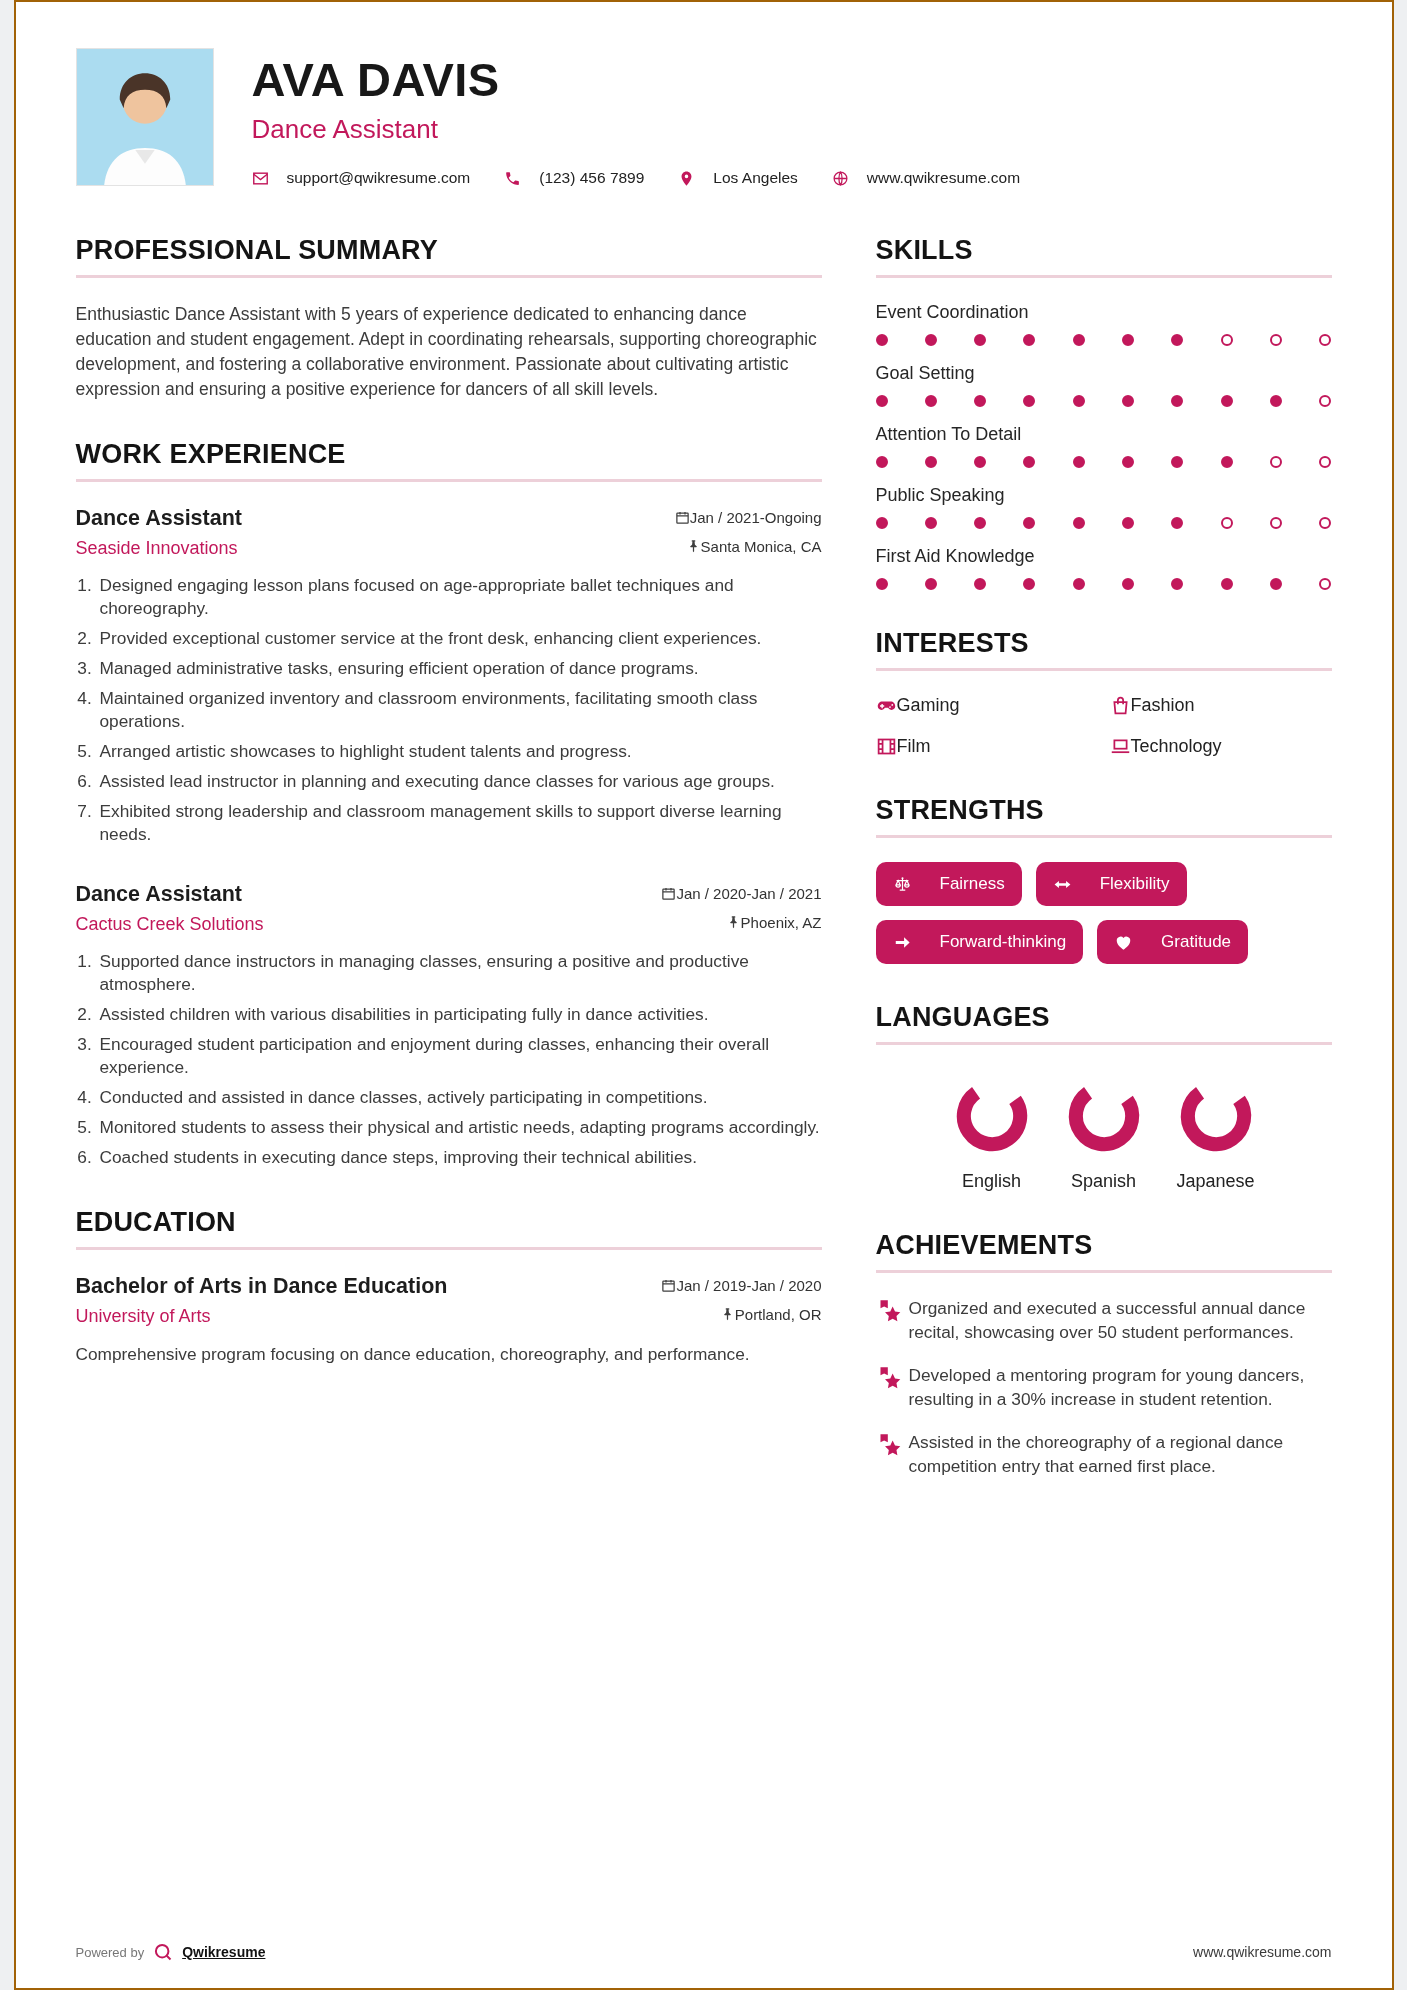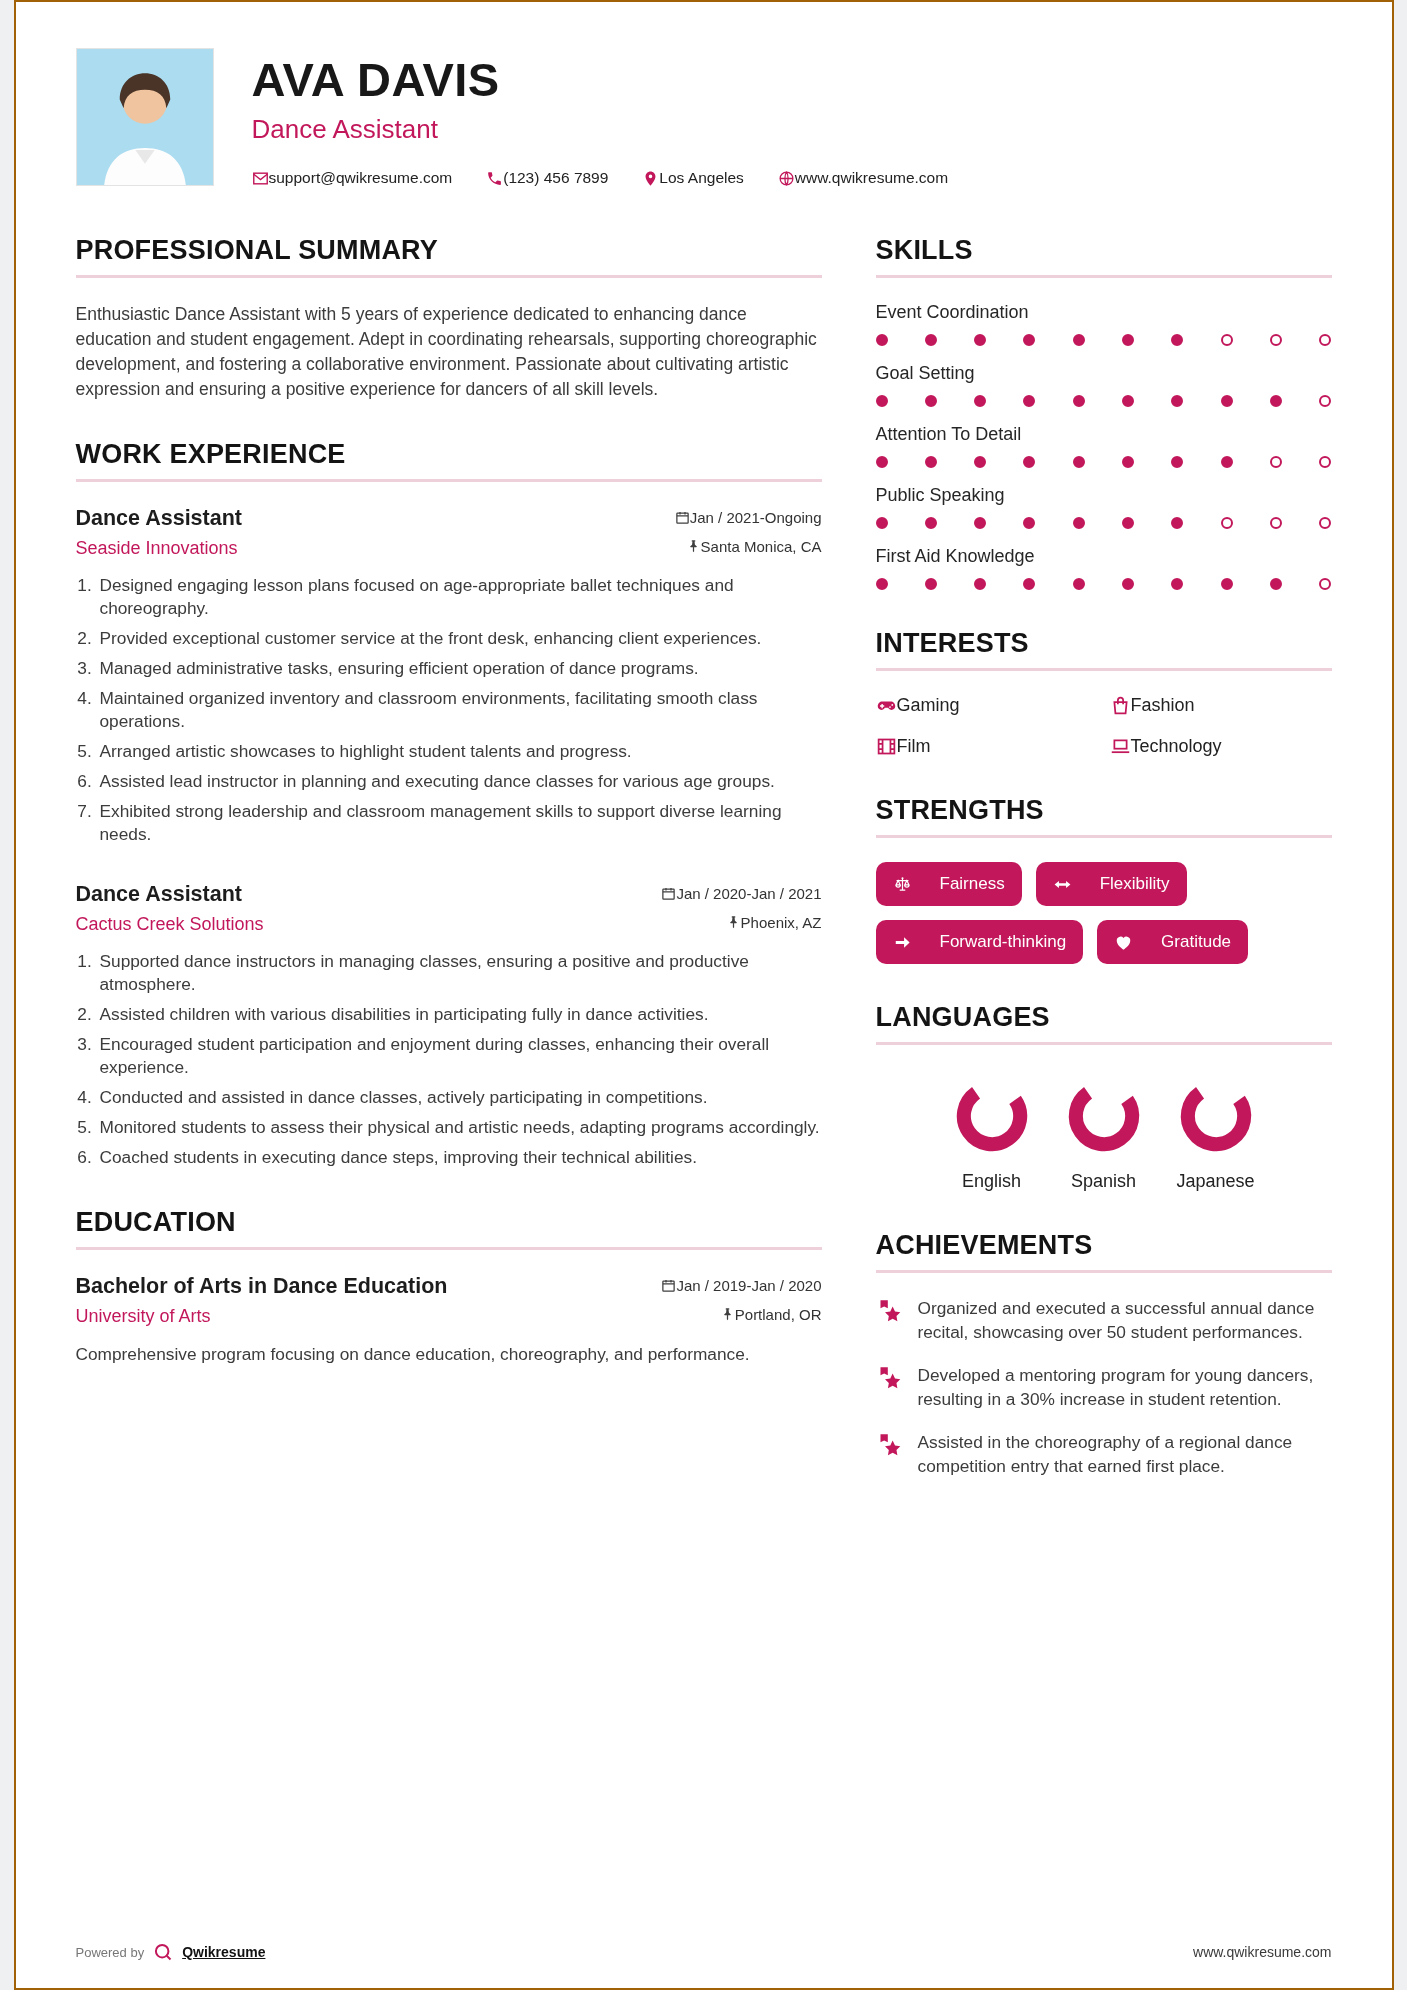--- a/index.html
+++ b/index.html
@@ -6,21 +6,21 @@
   *{box-sizing:border-box}
   body{margin:0;background:#eef0f2;font-family:"Liberation Sans",sans-serif;}
   .page{position:relative;width:1380px;height:1990px;margin:0 auto;background:#fff;border:2px solid #a16207;padding:46px 60px 0;overflow:hidden}
   .header{display:flex;align-items:flex-start;gap:38px}
   .photo{width:138px;height:138px;flex:none;border:1px solid #e3e3e3;overflow:hidden}
   .photo svg{display:block;width:100%;height:100%}
   .header-info{padding-top:4px}
   h1{margin:0;font-size:47px;letter-spacing:.5px;color:#181818;font-weight:bold}
   .role{margin-top:7px;font-size:26px;color:var(--accent)}
   .contact-row{display:flex;align-items:center;gap:34px;margin-top:24px;font-size:15.5px;color:#222}
-  .contact-item{display:flex;align-items:center;gap:0}
+  .contact-item{display:flex;align-items:center;gap:18px}
   .columns{display:flex;gap:54px;margin-top:48px}
   .col-left{width:746px;flex:none}
   .col-right{flex:1;min-width:0}
   h2{margin:0 0 9px;font-size:27px;color:#141414;letter-spacing:.2px}
   .rule{height:3px;background:var(--divider);margin-bottom:24px}
   section{margin-bottom:38px}
   .summary-text{margin:0;font-size:17.5px;line-height:1.42;color:#3c3c3c}
   .job{margin-bottom:36px}
   .job-head-row,.job-sub-row{display:flex;justify-content:space-between;align-items:baseline}
   .j-title{font-size:21.5px;font-weight:bold;color:#1d1d1d}
@@ -36,21 +36,21 @@
   .dot.filled{background:var(--accent)}
   .interests-grid{display:grid;grid-template-columns:1fr 1fr;row-gap:20px;column-gap:12px}
   .interest{display:flex;align-items:center;font-size:18px;color:#222}
   .strengths-wrap{display:flex;flex-wrap:wrap;gap:14px}
   .strength{display:inline-flex;align-items:center;gap:28px;background:var(--accent);color:#fff;font-size:17px;padding:12px 17px;border-radius:10px}
   .langs{display:flex;justify-content:center;padding:8px 4px 0}
   .lang{width:112px;text-align:center}
   .lang-ring{width:78px;height:78px;margin:0 auto;color:var(--accent)}
   .lang-ring svg{width:100%;height:100%;display:block}
   .lang-name{margin-top:16px;font-size:18px;color:#222}
-  .achv{display:flex;gap:15px;margin-bottom:20px}
+  .achv{display:flex;gap:6px;margin-bottom:20px}
   .achv-icon-wrap{flex:none;margin-top:1px}
   .achv-text{font-size:17.3px;line-height:1.36;color:#3c3c3c;margin:0}
   .footer{position:absolute;left:60px;right:60px;bottom:26px;display:flex;justify-content:space-between;align-items:center}
   .powered{display:flex;align-items:center;gap:9px;font-size:13px;color:#777}
   .brand{font-size:14px;color:#111;text-decoration:underline;font-weight:bold}
   .site{font-size:14px;color:#3a3a3a}
   .icon{display:inline-flex;color:var(--accent)}
   .icon svg{width:100%;height:100%;display:block}
   .ci{width:17px;height:17px}
   .mi{width:15px;height:15px;color:#3f3f3f}

